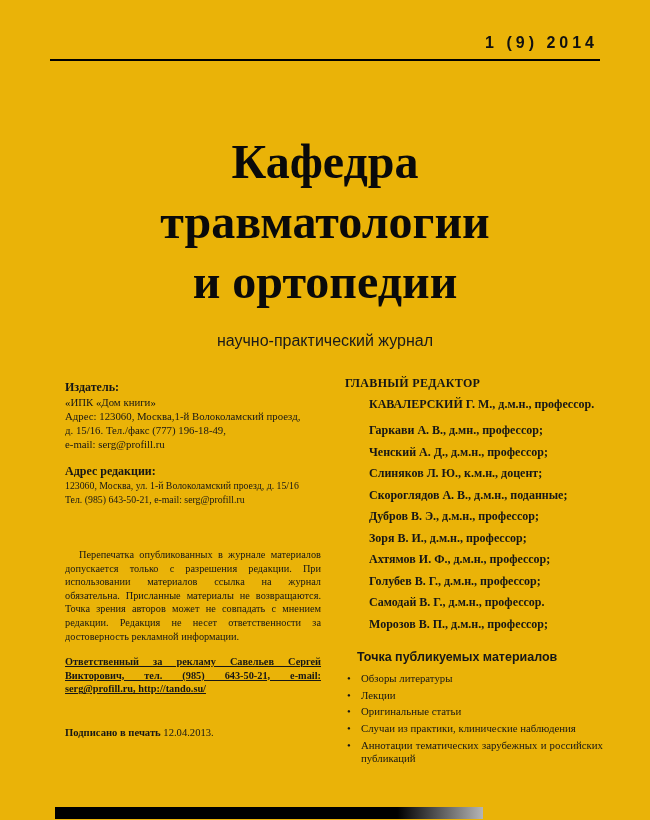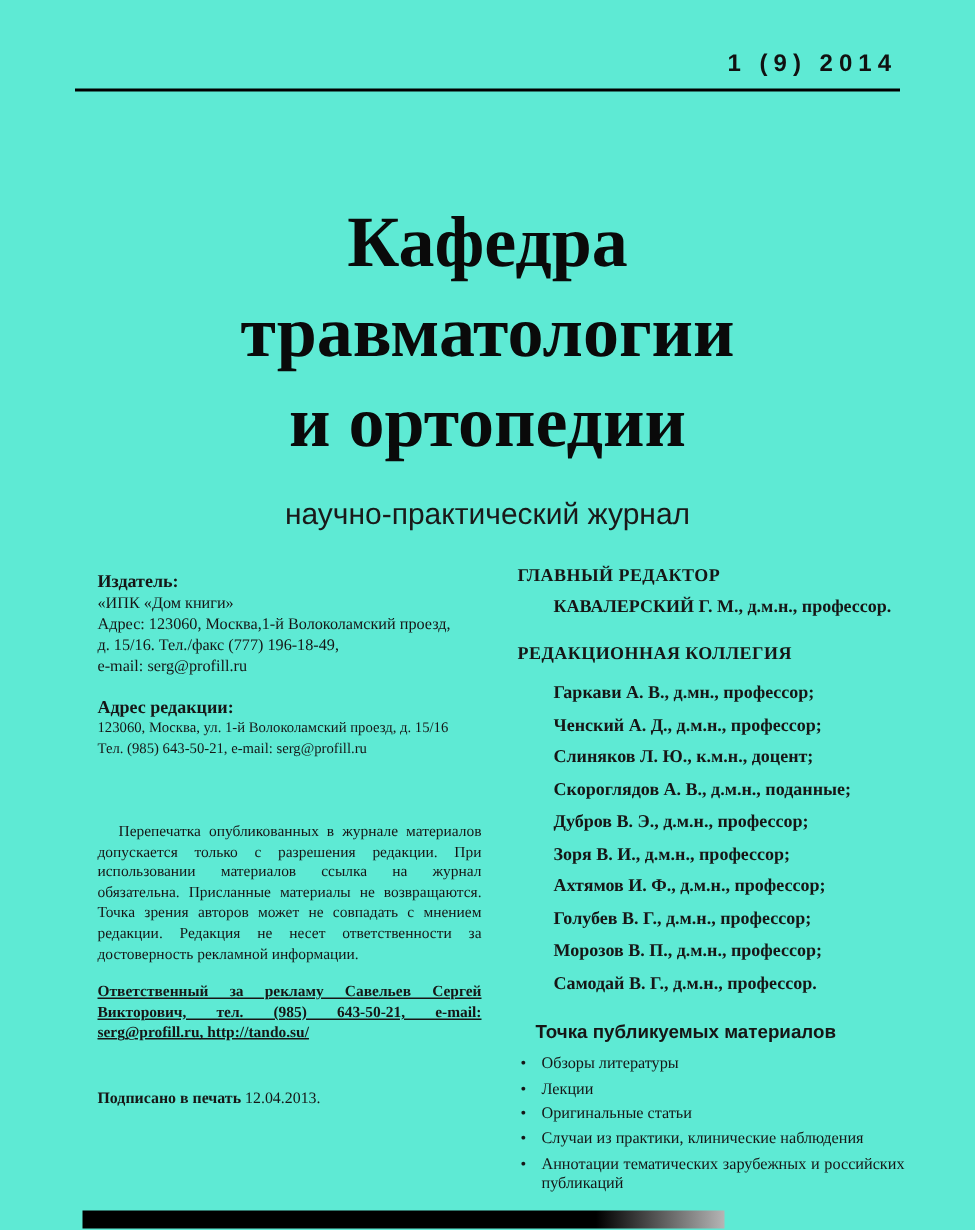--- a/index.html
+++ b/index.html
@@ -1,37 +1,37 @@
 <!DOCTYPE html>
 <html><head>
 <meta charset="utf-8">
 <style>
   * { margin:0; padding:0; box-sizing:border-box; }
   html,body { background:#e8e8e8; }
   body { font-family:"Liberation Serif","DejaVu Serif",serif; color:#161616; }
   .page {
-    position:relative; width:650px; height:820px; background:#5eead4;
+    position:relative; width:650px; height:820px; background:#eab308;
     margin:0 auto; overflow:hidden;
   }
   .issue {
     position:absolute; top:34px; right:52px;
     font-family:"Liberation Sans","DejaVu Sans",sans-serif;
     font-weight:bold; font-size:16px; letter-spacing:4px; color:#111;
   }
   .rule { position:absolute; top:59px; left:50px; width:550px; height:2px; background:#000; }
 
   .title-block { position:absolute; top:92px; left:0; width:650px; text-align:center;margin-top:40px; }
   .title-line {
     font-family:"Liberation Serif","DejaVu Serif",serif;
     font-weight:bold; font-size:48px; line-height:60px; color:#0a0a0a;
   }
   .subtitle {
     margin-top:20px;
     font-family:"Liberation Sans","DejaVu Sans",sans-serif;
-    font-size:20px; color:#1a1a1a;
+    font-size:16px; color:#1a1a1a;
   }
 
   .col-left  { position:absolute; top:380px; left:65px;  width:256px; }
   .col-right { position:absolute; top:376px; left:345px; width:258px; }
 
   .block-label { font-weight:bold; font-size:12px; line-height:15px; }
   .pub-line { font-size:10.8px; line-height:14px; }
   .addr-block { margin-top:13px; }
   .addr-line { font-size:9.8px; line-height:13.5px; }
 
@@ -123,43 +123,42 @@
 
     </div>
 
   </div>
 
   <div class="col-right">
 
     <div class="ed-header">ГЛАВНЫЙ РЕДАКТОР</div>
     <div class="chief-name">КАВАЛЕРСКИЙ Г. М., д.м.н., профессор.</div>
 
-    <div class="ed-header board-header">РЕДАКЦИОННАЯ КОЛЛЕГИЯ</div>
     <ul class="board-list">
 
         <li>Гаркави А. В., д.мн., профессор;</li>
 
         <li>Ченский А. Д., д.м.н., профессор;</li>
 
         <li>Слиняков Л. Ю., к.м.н., доцент;</li>
 
         <li>Скороглядов А. В., д.м.н., поданные;</li>
 
         <li>Дубров В. Э., д.м.н., профессор;</li>
 
 
         <li>Зоря В. И., д.м.н., профессор;</li>
 
         <li>Ахтямов И. Ф., д.м.н., профессор;</li>
 
         <li>Голубев В. Г., д.м.н., профессор;</li>
 
+        <li>Самодай В. Г., д.м.н., профессор.</li>
+
         <li>Морозов В. П., д.м.н., профессор;</li>
-
-        <li>Самодай В. Г., д.м.н., профессор.</li>
       </ul>
 
     <div class="materials-title">Точка публикуемых материалов</div>
     <ul class="materials-list">
 
         <li><span class="bullet">•</span><span>Обзоры литературы</span></li>
 
         <li><span class="bullet">•</span><span>Лекции</span></li>
 
         <li><span class="bullet">•</span><span>Оригинальные статьи</span></li>

